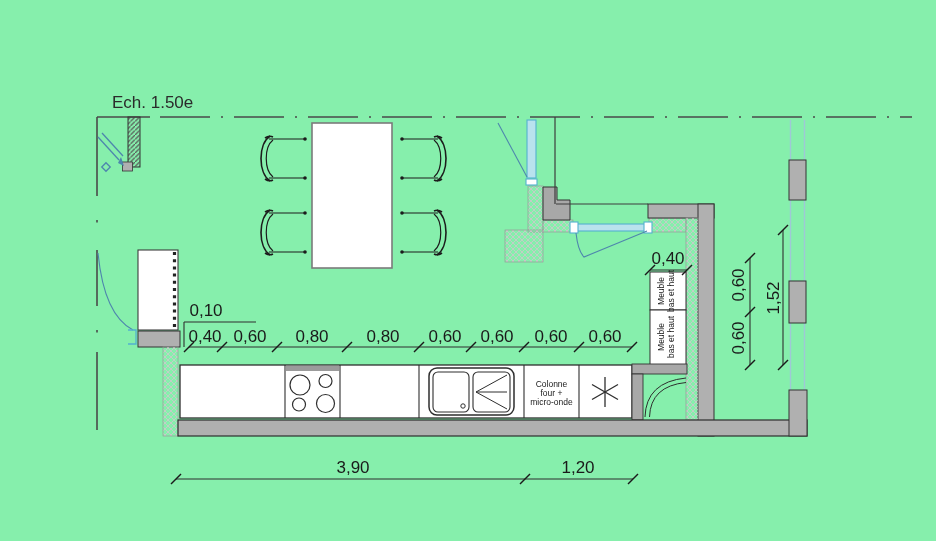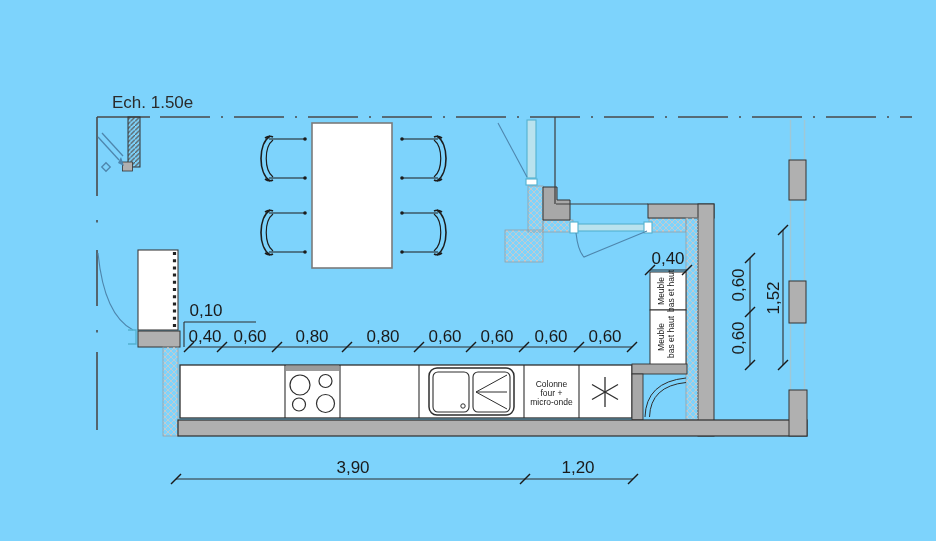--- a/index.html
+++ b/index.html
@@ -1,16 +1,16 @@
 <!DOCTYPE html>
 <html><head>
 <meta charset="utf-8">
 <style>
   html,body{margin:0;padding:0;background:#ffffff;}
-  #stage{position:relative;width:936px;height:541px;background:#7dd3fc;overflow:hidden;
+  #stage{position:relative;width:936px;height:541px;background:#86efac;overflow:hidden;
          font-family:"Liberation Sans", sans-serif;}
   svg{position:absolute;left:0;top:0;}
   text{fill:#1a1a1a;}
   .dim{font-size:17px;}
   .small{font-size:8.5px;}
   .title{font-size:17px;fill:#2b2b2b;}
 </style>
 </head>
 <body>
 

